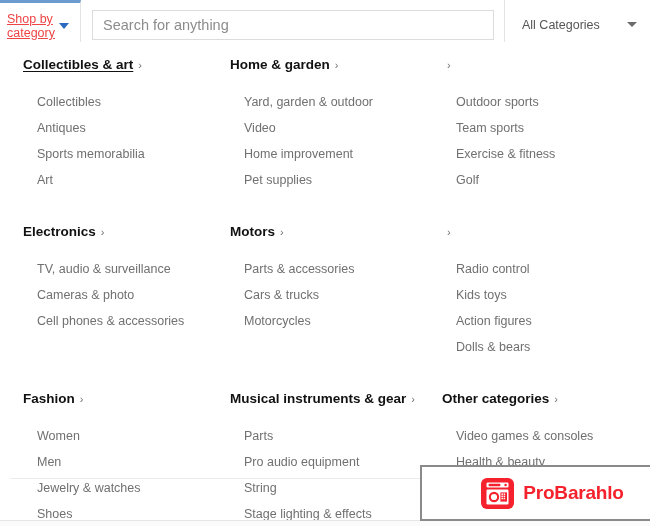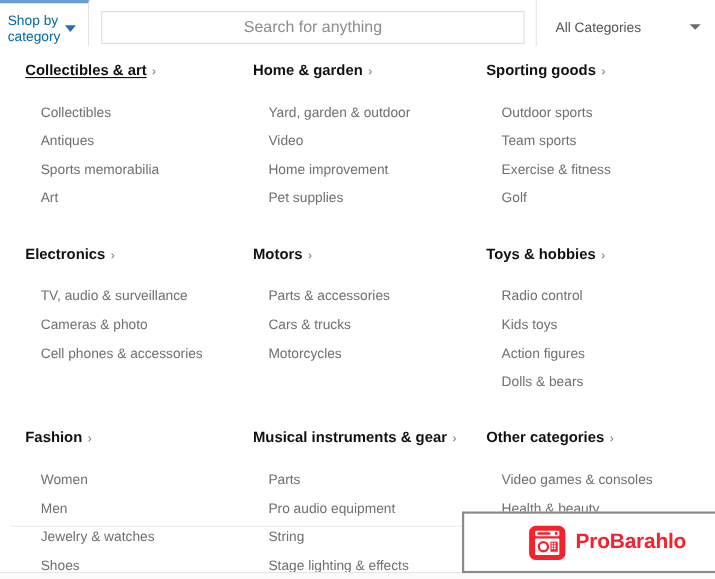--- a/index.html
+++ b/index.html
@@ -30,23 +30,24 @@
     box-sizing: border-box;
     border-top: 3px solid #6a9cd0;
     border-right: 1px solid #e3e3e3;
     display: flex;
     align-items: center;
     padding: 0 6px 0 7px;
     background: #ffffff;
     cursor: pointer;
   }
   .shop-tab-label {
-    color: #0369a1;
+    color: #ef4444;
     font-size: 12.5px;
     line-height: 14px;
+    text-decoration: underline;
     text-underline-offset: 1px;
     white-space: pre-line;
   }
   .shop-tab-caret {
     margin-left: 4px;
     width: 0;
     height: 0;
     border-left: 5px solid transparent;
     border-right: 5px solid transparent;
     border-top: 6px solid #2a6bc0;
@@ -62,29 +63,28 @@
   }
   .search-box {
     width: 100%;
     height: 30px;
     box-sizing: border-box;
     border: 1px solid #dcdcdc;
     background: #ffffff;
     display: flex;
     align-items: center;
     padding: 0 10px;
-    justify-content: center;
   }
   .search-box .ph {
     color: #8c8c8c;
     font-size: 14.5px;
   }
 
   .cat-select {
-    width: 163px;
+    width: 146px;
     flex: 0 0 auto;
     box-sizing: border-box;
     border-left: 1px solid #e3e3e3;
     display: flex;
     align-items: center;
     justify-content: space-between;
     padding: 0 13px 0 17px;
     cursor: pointer;
     background: #ffffff;
   }
@@ -245,21 +245,20 @@
       <div class="cat-group"><div class="cat-head">
           <span class="txt">Home &amp; garden</span>
           <span class="chev">›</span>
         </div><ul class="cat-links">
           <li>Yard, garden &amp; outdoor</li>
           <li>Video</li>
           <li>Home improvement</li>
           <li>Pet supplies</li>
         </ul></div>
       <div class="cat-group"><div class="cat-head">
-          <span class="txt">Sporting goods</span>
           <span class="chev">›</span>
         </div><ul class="cat-links">
           <li>Outdoor sports</li>
           <li>Team sports</li>
           <li>Exercise &amp; fitness</li>
           <li>Golf</li>
         </ul></div>
       <div class="cat-group"><div class="cat-head">
           <span class="txt">Electronics</span>
           <span class="chev">›</span>
@@ -270,21 +269,20 @@
         </ul></div>
       <div class="cat-group"><div class="cat-head">
           <span class="txt">Motors</span>
           <span class="chev">›</span>
         </div><ul class="cat-links">
           <li>Parts &amp; accessories</li>
           <li>Cars &amp; trucks</li>
           <li>Motorcycles</li>
         </ul></div>
       <div class="cat-group"><div class="cat-head">
-          <span class="txt">Toys &amp; hobbies</span>
           <span class="chev">›</span>
         </div><ul class="cat-links">
           <li>Radio control</li>
           <li>Kids toys</li>
           <li>Action figures</li>
           <li>Dolls &amp; bears</li>
         </ul></div>
       <div class="cat-group"><div class="cat-head">
           <span class="txt">Fashion</span>
           <span class="chev">›</span>

